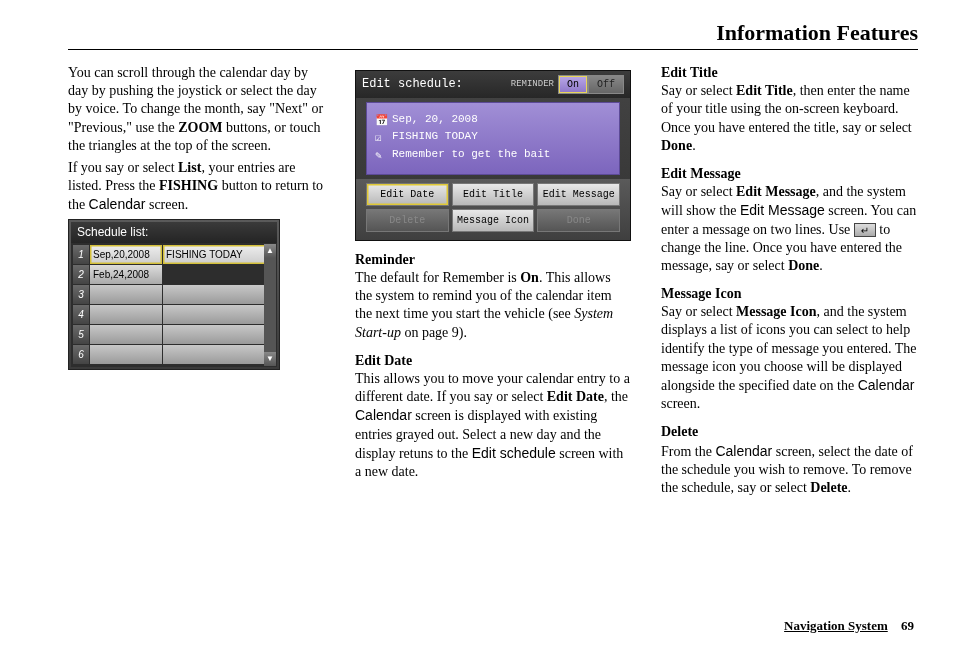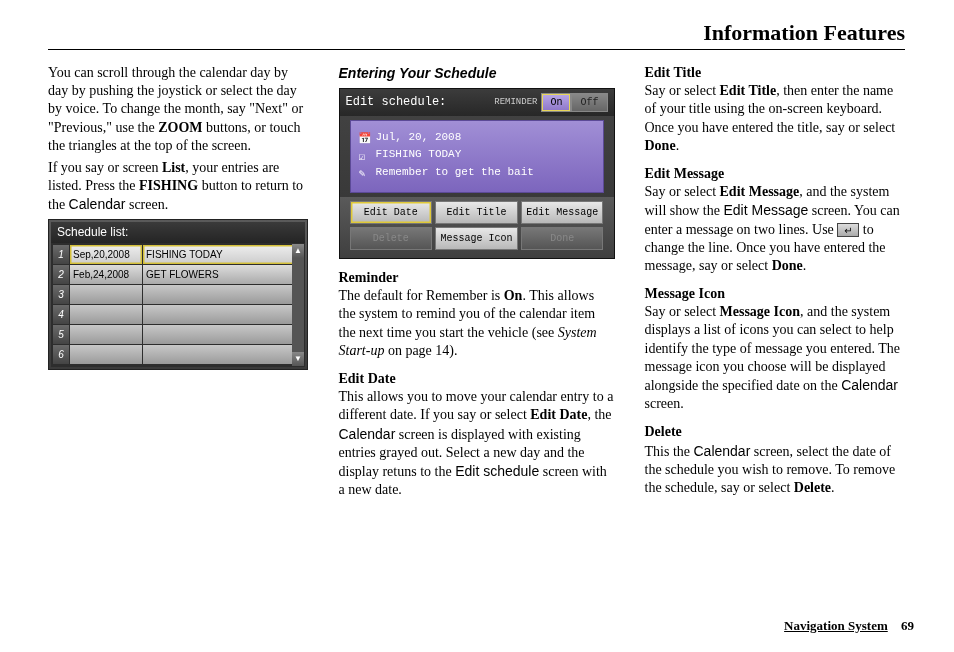--- a/index.html
+++ b/index.html
@@ -5,21 +5,22 @@
   * { box-sizing: border-box; margin: 0; padding: 0; }
   body {
     font-family: "Times New Roman", Times, serif;
     background: #fff;
     width: 954px;
     height: 652px;
     position: relative;
     color: #000;
   }
   .page {
-    padding: 20px 49px 0 48px;
+    padding: 20px 36px 0 48px;
+    margin-left: 20px;
   }
   .header {
     border-bottom: 1.5px solid #000;
     padding-bottom: 3px;
     margin-bottom: 14px;
   }
   .header-title {
     font-size: 22px;
     font-weight: bold;
     text-align: right;
@@ -47,21 +48,21 @@
   }
   .sub-h {
     font-weight: bold;
     font-size: 14px;
     margin-top: 10px;
     margin-bottom: 0;
   }
 
   
   .sched-list {
-    width: 260px;
+    width: 212px;
     border: 1px solid #222;
     background: linear-gradient(#5a5a5a,#3a3a3a);
     padding: 2px;
     margin-top: 4px;
   }
   .sched-list-title {
     font-family: Arial, sans-serif;
     color: #fff;
     font-size: 12px;
     padding: 3px 6px;
@@ -222,35 +223,34 @@
     <div class="header-title">Information Features</div>
   </div>
 
   <div class="columns">
 
     <div class="col">
       <p class="para">
         <span>You can scroll through the calendar day by day by pushing the joystick or select the day by voice. To change the month, say "Next" or "Previous," use the </span><span class="bold">ZOOM</span><span> buttons, or touch the triangles at the top of the screen.</span>
       </p>
       <p class="para">
-        <span>If you say or screen </span><span class="bold">List</span><span>, your entries are listed. Press the </span><span class="bold">FISHING</span><span> button to return to the </span><span class="sans">Calendar</span><span> screen.</span>
+        <span>If you say or select </span><span class="bold">List</span><span>, your entries are listed. Press the </span><span class="bold">FISHING</span><span> button to return to the </span><span class="sans">Calendar</span><span> screen.</span>
       </p>
 
       <div class="sched-list">
         <div class="sched-list-title">Schedule list:</div>
         <div class="sched-table">
           <div class="sched-row sel">
             <div class="sched-num">1</div>
             <div class="sched-date">Sep,20,2008</div>
             <div class="sched-text">FISHING TODAY</div>
           </div>
           <div class="sched-row">
             <div class="sched-num">2</div>
             <div class="sched-date">Feb,24,2008</div>
-            <div class="sched-text">GET FLOWERS</div>
           </div>
           <div class="sched-row empty">
             <div class="sched-num">3</div>
             <div class="sched-date"></div>
             <div class="sched-text"></div>
           </div>
           <div class="sched-row empty">
             <div class="sched-num">4</div>
             <div class="sched-date"></div>
             <div class="sched-text"></div>
@@ -267,33 +267,32 @@
           </div>
           <div class="sched-scroll">
             <div class="s-arr">▲</div>
             <div class="s-arr">▼</div>
           </div>
         </div>
       </div>
     </div>
 
     <div class="col">
-      <div class="section-h">Entering Your Schedule</div>
 
       <div class="edit-sched">
         <div class="edit-top">
           <span class="lbl">Edit schedule:</span>
           <span class="rem-lbl">REMINDER</span>
           <span class="pill on">On</span>
           <span class="pill off">Off</span>
         </div>
         <div class="edit-body">
           <div class="row">
               <span class="ic">📅</span>
-              <span>Jul, 20, 2008</span>
+              <span>Sep, 20, 2008</span>
             </div>
           <div class="row">
               <span class="ic">☑</span>
               <span>FISHING TODAY</span>
             </div>
           <div class="row">
               <span class="ic">✎</span>
               <span>Remember to get the bait</span>
             </div>
         </div>
@@ -302,21 +301,21 @@
           <div class="ebtn">Edit Title</div>
           <div class="ebtn">Edit Message</div>
           <div class="ebtn dis">Delete</div>
           <div class="ebtn">Message Icon</div>
           <div class="ebtn dis">Done</div>
         </div>
       </div>
 
       <div class="sub-h">Reminder</div>
       <p>
-        <span>The default for Remember is </span><span class="bold">On</span><span>. This allows the system to remind you of the calendar item the next time you start the vehicle (see </span><span class="italic">System Start-up</span><span> on page 14).</span>
+        <span>The default for Remember is </span><span class="bold">On</span><span>. This allows the system to remind you of the calendar item the next time you start the vehicle (see </span><span class="italic">System Start-up</span><span> on page 9).</span>
       </p>
 
       <div class="sub-h">Edit Date</div>
       <p>
         <span>This allows you to move your calendar entry to a different date. If you say or select </span><span class="bold">Edit Date</span><span>, the </span><span class="sans">Calendar</span><span> screen is displayed with existing entries grayed out. Select a new day and the display retuns to the </span><span class="sans">Edit schedule</span><span> screen with a new date.</span>
       </p>
     </div>
 
     <div class="col">
       <div class="sub-h" style="margin-top:0">Edit Title</div>
@@ -329,21 +328,21 @@
         <span>Say or select </span><span class="bold">Edit Message</span><span>, and the system will show the </span><span class="sans">Edit Message</span><span> screen. You can enter a message on two lines. Use </span><span class="return-icon">↵</span><span> to change the line. Once you have entered the message, say or select </span><span class="bold">Done</span><span>.</span>
       </p>
 
       <div class="sub-h">Message Icon</div>
       <p>
         <span>Say or select </span><span class="bold">Message Icon</span><span>, and the system displays a list of icons you can select to help identify the type of message you entered. The message icon you choose will be displayed alongside the specified date on the </span><span class="sans">Calendar</span><span> screen.</span>
       </p>
 
       <div class="sub-h">Delete</div>
       <p>
-        <span>This the </span><span class="sans">Calendar</span><span> screen, select the date of the schedule you wish to remove. To remove the schedule, say or select </span><span class="bold">Delete</span><span>.</span>
+        <span>From the </span><span class="sans">Calendar</span><span> screen, select the date of the schedule you wish to remove. To remove the schedule, say or select </span><span class="bold">Delete</span><span>.</span>
       </p>
     </div>
 
   </div>
 </div>
 
 <div class="footer">
   <span class="nav">Navigation System</span>
   <span class="pg">69</span>
 </div>

